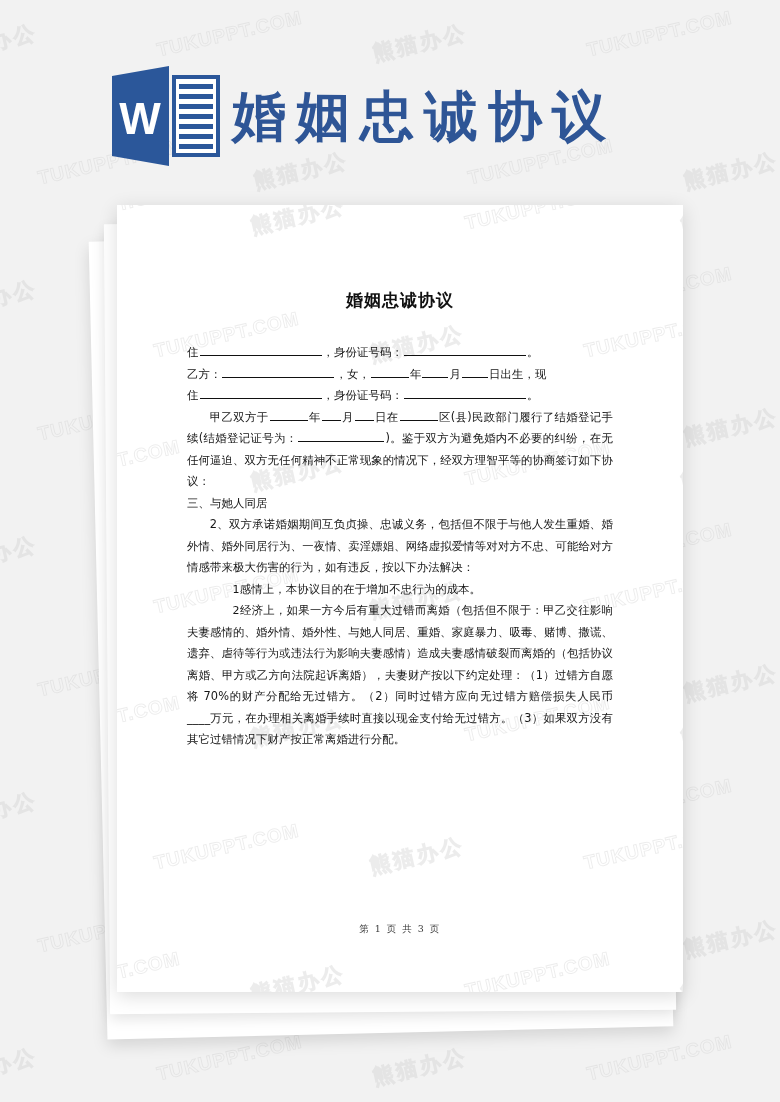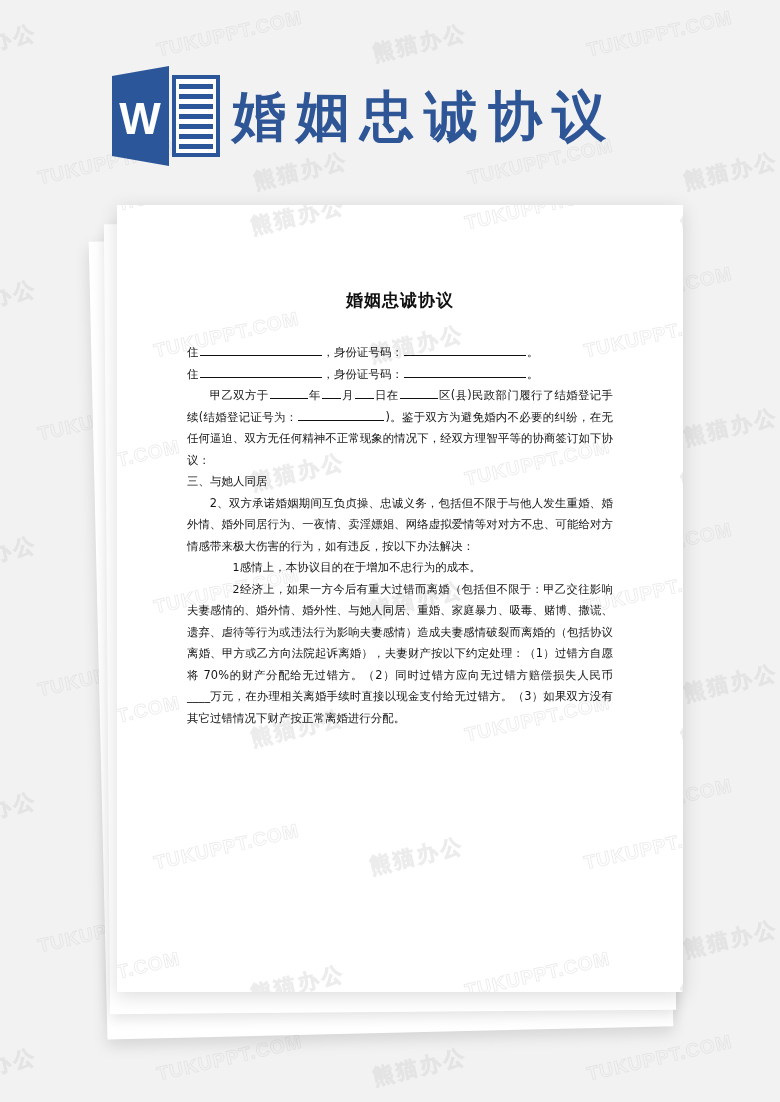--- a/index.html
+++ b/index.html
@@ -226,38 +226,40 @@
 
   <div id="doc">
 
     <div id="doc-title">婚姻忠诚协议</div>
 
     <div id="doc-body">
 
 
       <p>住<span class="blank b-id"></span>，身份证号码：<span class="blank b-id"></span>。</p>
 
+      <p>乙方：<span class="blank b-xl"></span>，女，<span class="blank b-sm"></span>年<span class="blank b-xs"></span>月<span class="blank b-xs"></span>日出生，现</p>
 
       <p>住<span class="blank b-id"></span>，身份证号码：<span class="blank b-id"></span>。</p>
 
 
       <p class="indent">甲乙双方于<span class="blank b-sm"></span>年<span class="blank b-xxs"></span>月<span class="blank b-xxs"></span>日在<span class="blank b-sm"></span>区(县)民政部门履行了结婚登记手续(结婚登记证号为：<span class="blank b-reg"></span>)。鉴于双方为避免婚内不必要的纠纷，在无任何逼迫、双方无任何精神不正常现象的情况下，经双方理智平等的协商签订如下协议：</p>
 
 
 
       <p>三、与她人同居</p>
 
       <p class="indent">2、双方承诺婚姻期间互负贞操、忠诚义务，包括但不限于与他人发生重婚、婚外情、婚外同居行为、一夜情、卖淫嫖娼、网络虚拟爱情等对对方不忠、可能给对方情感带来极大伤害的行为，如有违反，按以下办法解决：</p>
 
       <p class="sub"><span class="sub-num">1</span><span>感情上，本协议目的在于增加不忠行为的成本。</span></p>
 
       <p class="sub"><span class="sub-num">2</span><span>经济上，如果一方今后有重大过错而离婚（包括但不限于：甲乙交往影响夫妻感情的、婚外情、婚外性、与她人同居、重婚、家庭暴力、吸毒、赌博、撒谎、遗弃、虐待等行为或违法行为影响夫妻感情）造成夫妻感情破裂而离婚的（包括协议离婚、甲方或乙方向法院起诉离婚），夫妻财产按以下约定处理：（1）过错方自愿将 70%的财产分配给无过错方。（2）同时过错方应向无过错方赔偿损失人民币____万元，在办理相关离婚手续时直接以现金支付给无过错方。（3）如果双方没有其它过错情况下财产按正常离婚进行分配。</span></p>
 
     </div>
 
+    <div id="doc-footer">第 1 页 共 3 页</div>
   </div>
 
   <div id="sheet-watermarks">
       <span class="wm en" style="left: -84px; top: 8px;">TUKUPPT.COM</span>
       <span class="wm cn" style="left: 131px; top: 8px;">熊猫办公</span>
       <span class="wm en" style="left: 346px; top: 8px;">TUKUPPT.COM</span>
       <span class="wm cn" style="left: 561px; top: 8px;">熊猫办公</span>
       <span class="wm en" style="left: 35px; top: 136px;">TUKUPPT.COM</span>
       <span class="wm cn" style="left: 250px; top: 136px;">熊猫办公</span>
       <span class="wm en" style="left: 465px; top: 136px;">TUKUPPT.COM</span>

